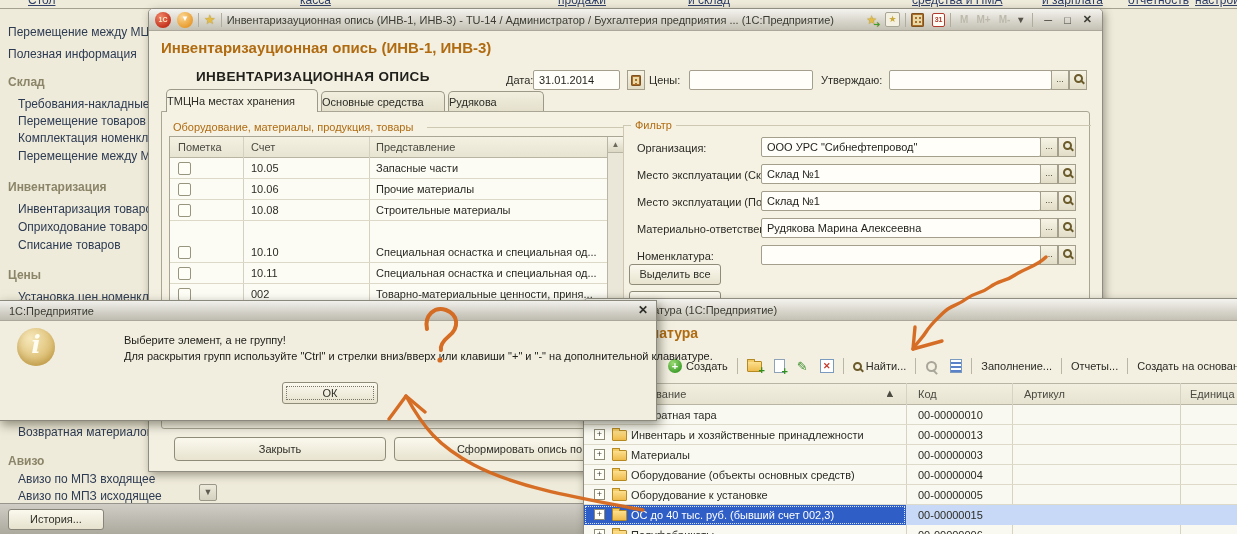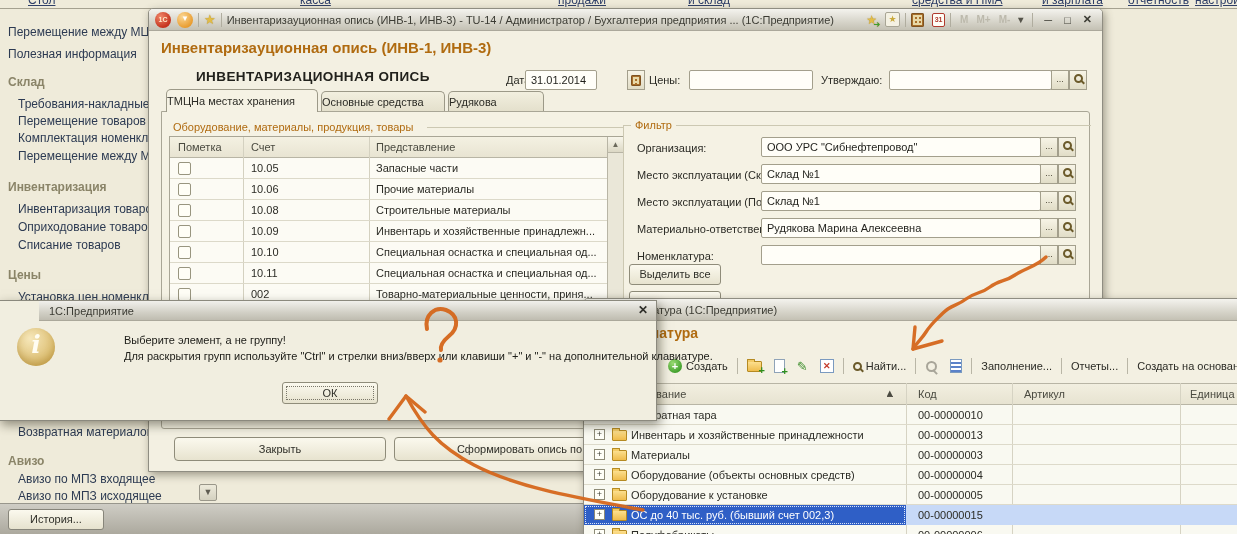--- a/index.html
+++ b/index.html
@@ -145,21 +145,21 @@
   .cat-row.selected .selbg { position:absolute; left:0; top:0; width:322px; height:20px; background:#2F5FC6; outline:1px dotted #EATTER; }
   .cat-row.selected .selbg { outline:1px dotted #D9E4F8; outline-offset:-2px; }
   .cat-row.selected .lightbg { position:absolute; left:322px; top:0; width:333px; height:20px; background:#C7D9F7; }
   .cat-row.selected .nm { color:#FFFFFF; z-index:2; }
   .cat-row.selected .cd { z-index:2; }
   .sorticon { position:absolute; top:5px; font-size:8px; color:#55524A; border-bottom:1px solid #55524A; line-height:8px; }
 
   
   #dialog { left:-2px; top:300px; width:659px; height:121px; z-index:40; background:#F1EEE0;
             border:1px solid #8B897E; box-shadow:3px 4px 10px rgba(50,45,30,.5); }
-  #dialog .titlebar { height:20px; background:linear-gradient(#F1F0EC,#D2D0C6 60%,#BFBCB0);margin-left:40px; }
+  #dialog .titlebar { height:20px; background:linear-gradient(#F1F0EC,#D2D0C6 60%,#BFBCB0); }
   .dlg-close { position:absolute; right:8px; top:2px; font-size:12px; font-weight:bold; color:#2F2F2A; }
   .infoc { position:absolute; left:18px; top:27px; width:38px; height:38px; border-radius:50%;
            background:radial-gradient(circle at 35% 28%, #F6E7BA, #D8B765 80%);
            box-shadow:inset 0 -4px 7px rgba(150,110,30,.35); }
   .infoc::before { content:"i"; position:absolute; left:0; right:0; top:2px; text-align:center;
                    font-family:"DejaVu Serif", serif; font-style:italic; font-weight:bold; font-size:25px; color:#FFFDF2; }
   .dlg-line { position:absolute; left:125px; font-size:11px; color:#20201B; white-space:nowrap; }
   .ok-btn { position:absolute; left:283px; top:81px; width:96px; height:22px; line-height:20px; }
   .ok-btn .focus { position:absolute; left:3px; top:3px; right:3px; bottom:3px; border:1px dotted #7A776A; }
 
@@ -234,21 +234,21 @@
       <span class="vsep"></span>
       <span class="winbtn">─</span>
       <span class="winbtn">□</span>
       <span class="winbtn" style="margin-right:10px">✕</span>
     </div>
 
     <div class="mw-heading">Инвентаризауционная опись (ИНВ-1, ИНВ-3)</div>
     <div class="mw-formtitle">ИНВЕНТАРИЗАЦИОННАЯ ОПИСЬ</div>
 
     <span class="lbl" style="left:357px;top:65px">Дата:</span>
-    <div class="field" style="left:376px;top:61px;width:72px">31.01.2014</div>
+    <div class="field" style="left:384px;top:61px;width:87px">31.01.2014</div>
     <div class="mini-btn" style="left:478px;top:61px"><span class="calcicon glyph" style="width:10px;height:11px;display:inline-block;margin-top:4px"></span></div>
     <span class="lbl" style="left:500px;top:65px">Цены:</span>
     <div class="field" style="left:540px;top:61px;width:124px"></div>
     <span class="lbl" style="left:672px;top:65px">Утверждаю:</span>
     <div class="field" style="left:740px;top:61px;width:163px"></div>
     <div class="mini-btn" style="left:902px;top:61px">...</div>
     <div class="mini-btn" style="left:920px;top:61px"><span class="lens" style="margin-top:3px"></span></div>
 
     <div class="tab active" style="left:17px;top:80px;width:152px;height:23px;line-height:22px">ТМЦНа местах хранения</div>
     <div class="tab" style="left:172px;top:82px;width:124px;height:21px;line-height:20px">Основные средства</div>
@@ -274,25 +274,20 @@
       <div class="acc-row" style="top:42px">
         <span class="cb"></span>
         <span class="acc">10.06</span>
         <span class="nm">Прочие материалы</span>
       </div>
       <div class="acc-row" style="top:63px">
         <span class="cb"></span>
         <span class="acc">10.08</span>
         <span class="nm">Строительные материалы</span>
       </div>
-      <div class="acc-row" style="top:84px">
-        <span class="cb"></span>
-        <span class="acc">10.09</span>
-        <span class="nm">Инвентарь и хозяйственные принадлежн...</span>
-      </div>
       <div class="acc-row" style="top:105px">
         <span class="cb"></span>
         <span class="acc">10.10</span>
         <span class="nm">Специальная оснастка и специальная од...</span>
       </div>
       <div class="acc-row" style="top:126px">
         <span class="cb"></span>
         <span class="acc">10.11</span>
         <span class="nm">Специальная оснастка и специальная од...</span>
       </div>

